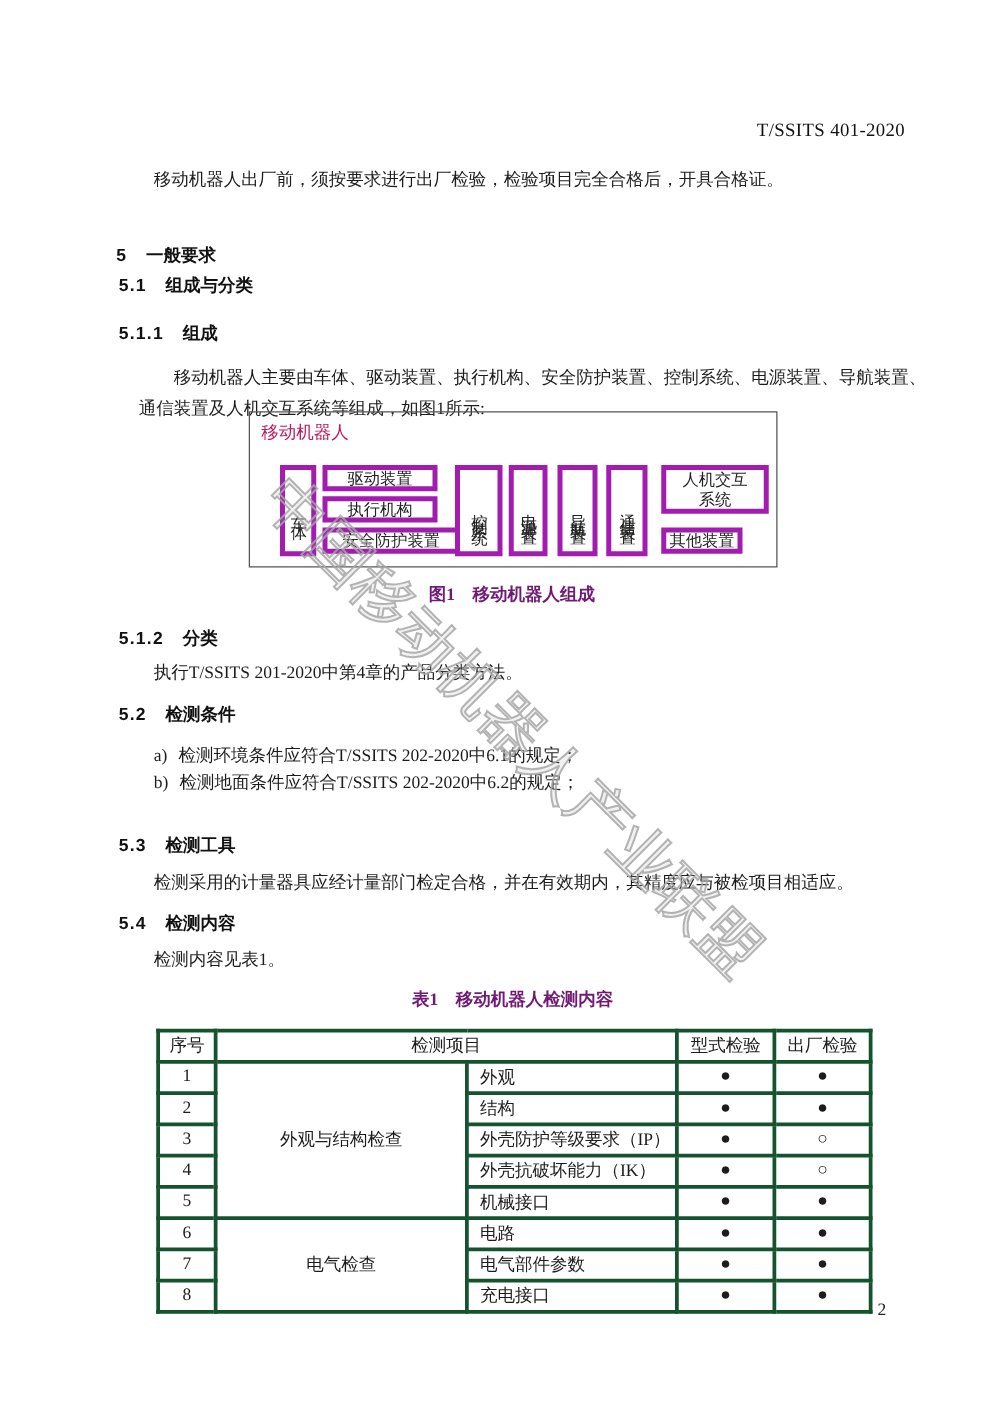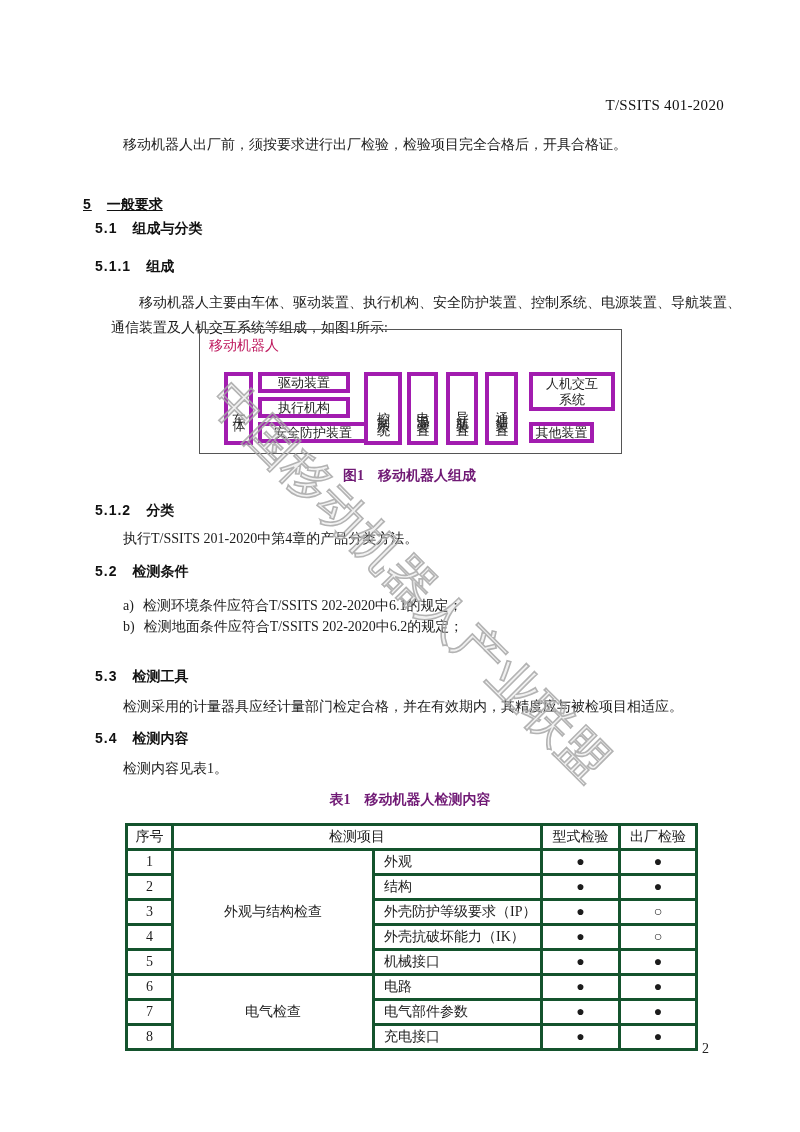--- a/index.html
+++ b/index.html
@@ -54,21 +54,21 @@
 <body>
 
 <div class="page">
 
   <div class="abs watermark">中国移动机器人产业联盟</div>
 
   <div class="abs std-code" style="top:97px;right:76px;">T/SSITS 401-2020</div>
 
   <div class="abs para" style="top:132px;left:95px;width:640px;">移动机器人出厂前，须按要求进行出厂检验，检验项目完全合格后，开具合格证。</div>
 
-  <div class="abs heading" style="top:196px;left:83px;text-decoration:underline;">
+  <div class="abs heading" style="top:196px;left:93px;">
     <span class="h-num">5</span><span>一般要求</span>
   </div>
 
   <div class="abs heading" style="top:220px;left:95px;">
     <span class="h-num">5.1</span><span>组成与分类</span>
   </div>
 
   <div class="abs heading" style="top:258px;left:95px;">
     <span class="h-num">5.1.1</span><span>组成</span>
   </div>

